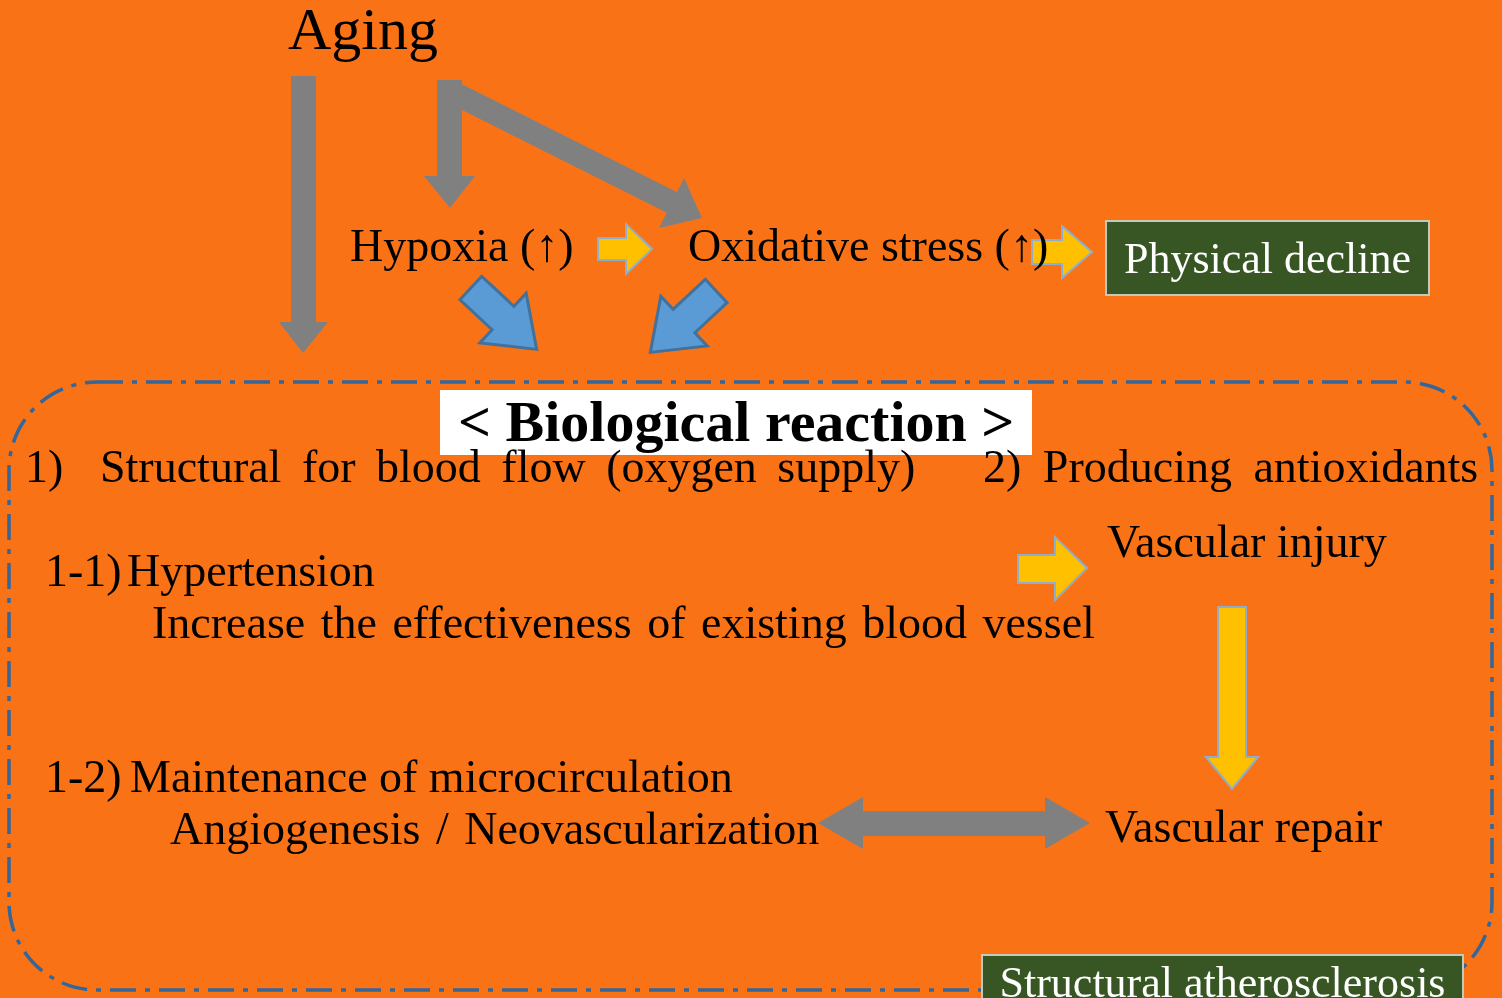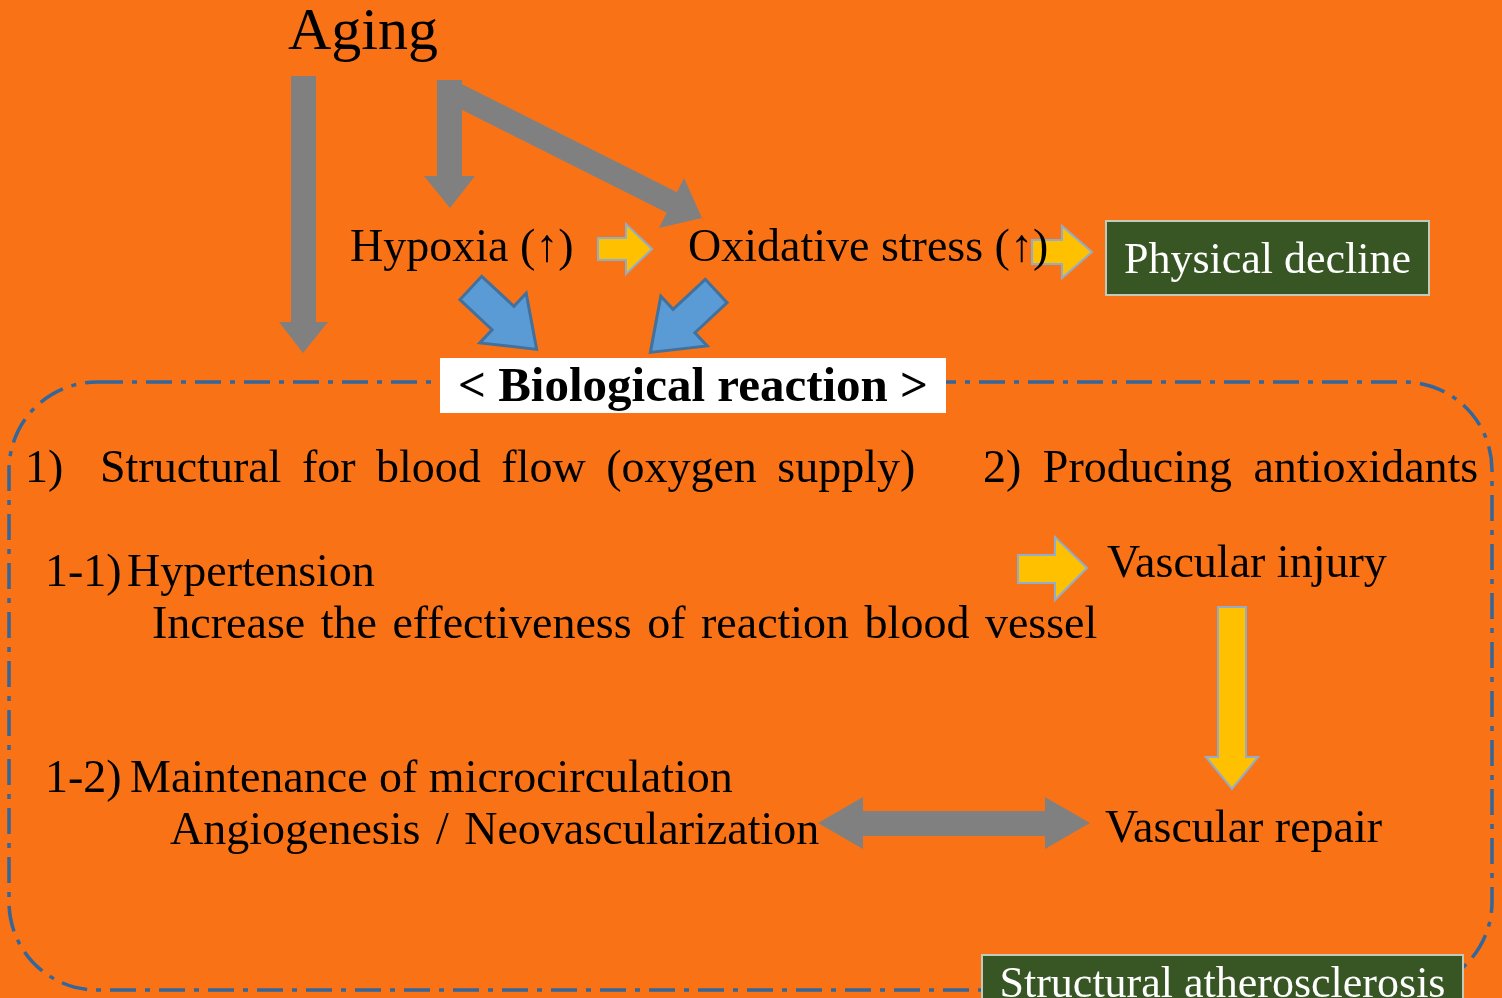--- a/index.html
+++ b/index.html
@@ -4,21 +4,21 @@
 <style>
   html,body{margin:0;padding:0;background:#fff;}
   .canvas{
     position:relative;width:1502px;height:998px;background:#f97316;overflow:hidden;
     font-family:Liberation Serif, serif;color:#000;padding-left:48px;
   }
   .arrow-layer{position:absolute;left:0;top:0;width:1502px;height:998px;}
   .txt{position:absolute;white-space:nowrap;line-height:1.12;}
   .title{font-size:60px;}
   .body{font-size:46px;}
-  .heading{font-size:49px;font-weight:bold;background:#fff;padding:0 18px;}
+  .heading{font-size:58px;font-weight:bold;background:#fff;padding:0 18px;margin-top:32px;}
   .greenbox{
     position:absolute;display:flex;align-items:center;justify-content:center;
     background:#375623;color:#fff;font-size:44px;border:2px solid #c2cabb;
     box-sizing:border-box;white-space:nowrap;
   }
   .ws4{word-spacing:4px;}
   .ws9{word-spacing:9px;}
   .ws10{word-spacing:10px;}
 </style>
 </head>
@@ -69,23 +69,23 @@
   <div class="greenbox" style="left:1105px;top:220px;width:325px;height:76px;">Physical decline</div>
 
   <div class="txt heading" style="left:440px;top:358px;">&lt; Biological reaction &gt;</div>
 
   <div class="txt body" style="left:25px;top:441px;">1)</div>
   <div class="txt body ws9" style="left:100px;top:441px;">Structural for blood flow (oxygen supply)</div>
   <div class="txt body ws10" style="left:983px;top:441px;">2) Producing antioxidants</div>
 
   <div class="txt body" style="left:45px;top:545px;">1-1)</div>
   <div class="txt body" style="left:127px;top:545px;">Hypertension</div>
-  <div class="txt body ws4" style="left:152px;top:597px;">Increase the effectiveness of reaction blood vessel</div>
+  <div class="txt body ws4" style="left:152px;top:597px;">Increase the effectiveness of existing blood vessel</div>
 
-  <div class="txt body" style="left:1107px;top:536px;">Vascular injury</div>
+  <div class="txt body" style="left:1107px;top:516px;">Vascular injury</div>
 
   <div class="txt body" style="left:45px;top:751px;">1-2)</div>
   <div class="txt body" style="left:130px;top:751px;text-align:right;">Maintenance of  microcirculation</div>
   <div class="txt body ws4" style="left:170px;top:803px;">Angiogenesis / Neovascularization</div>
 
   <div class="txt body" style="left:1105px;top:801px;">Vascular repair</div>
 
   <div class="greenbox" style="left:981px;top:906px;width:483px;height:56px;margin-top:48px;">Structural atherosclerosis</div>
 
 </div>

